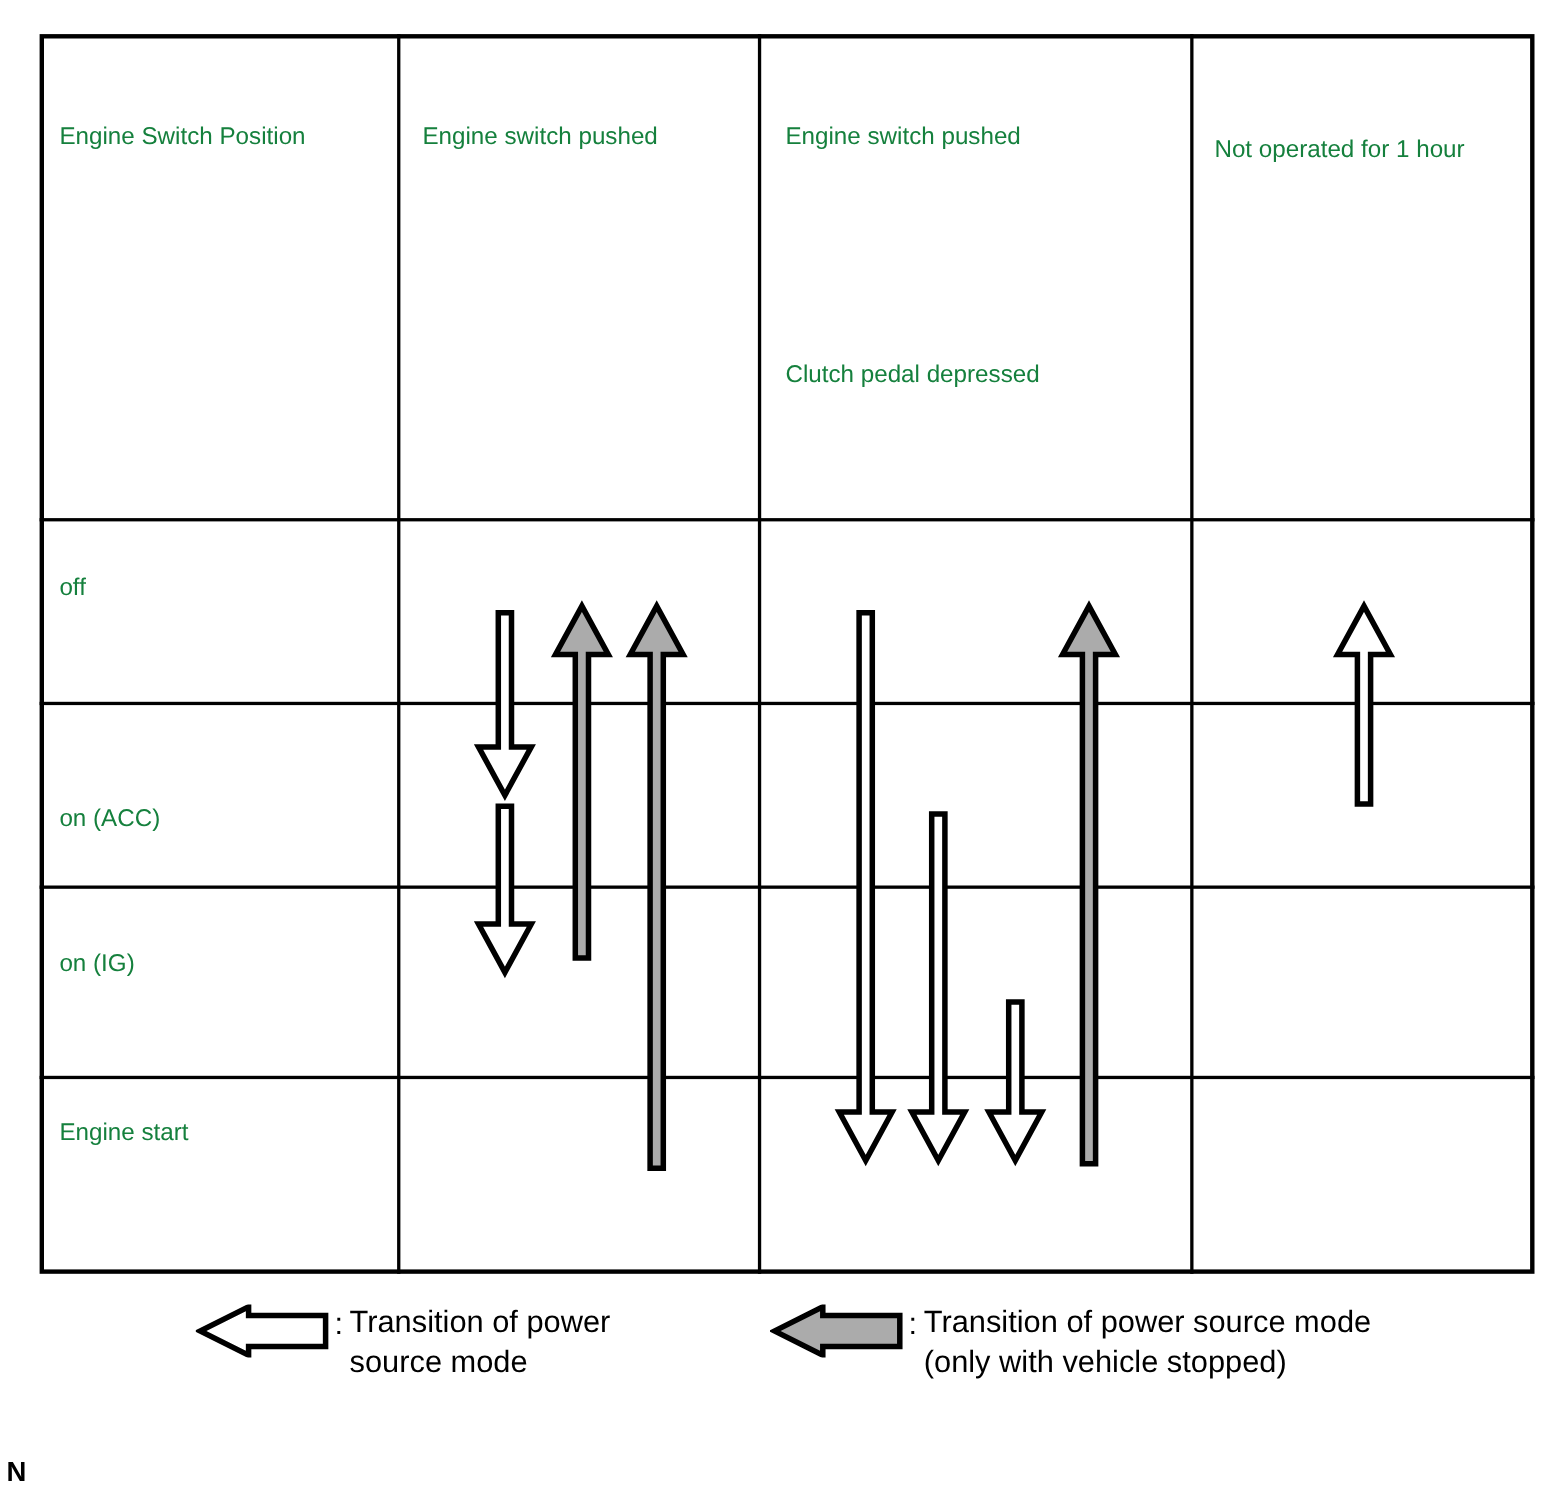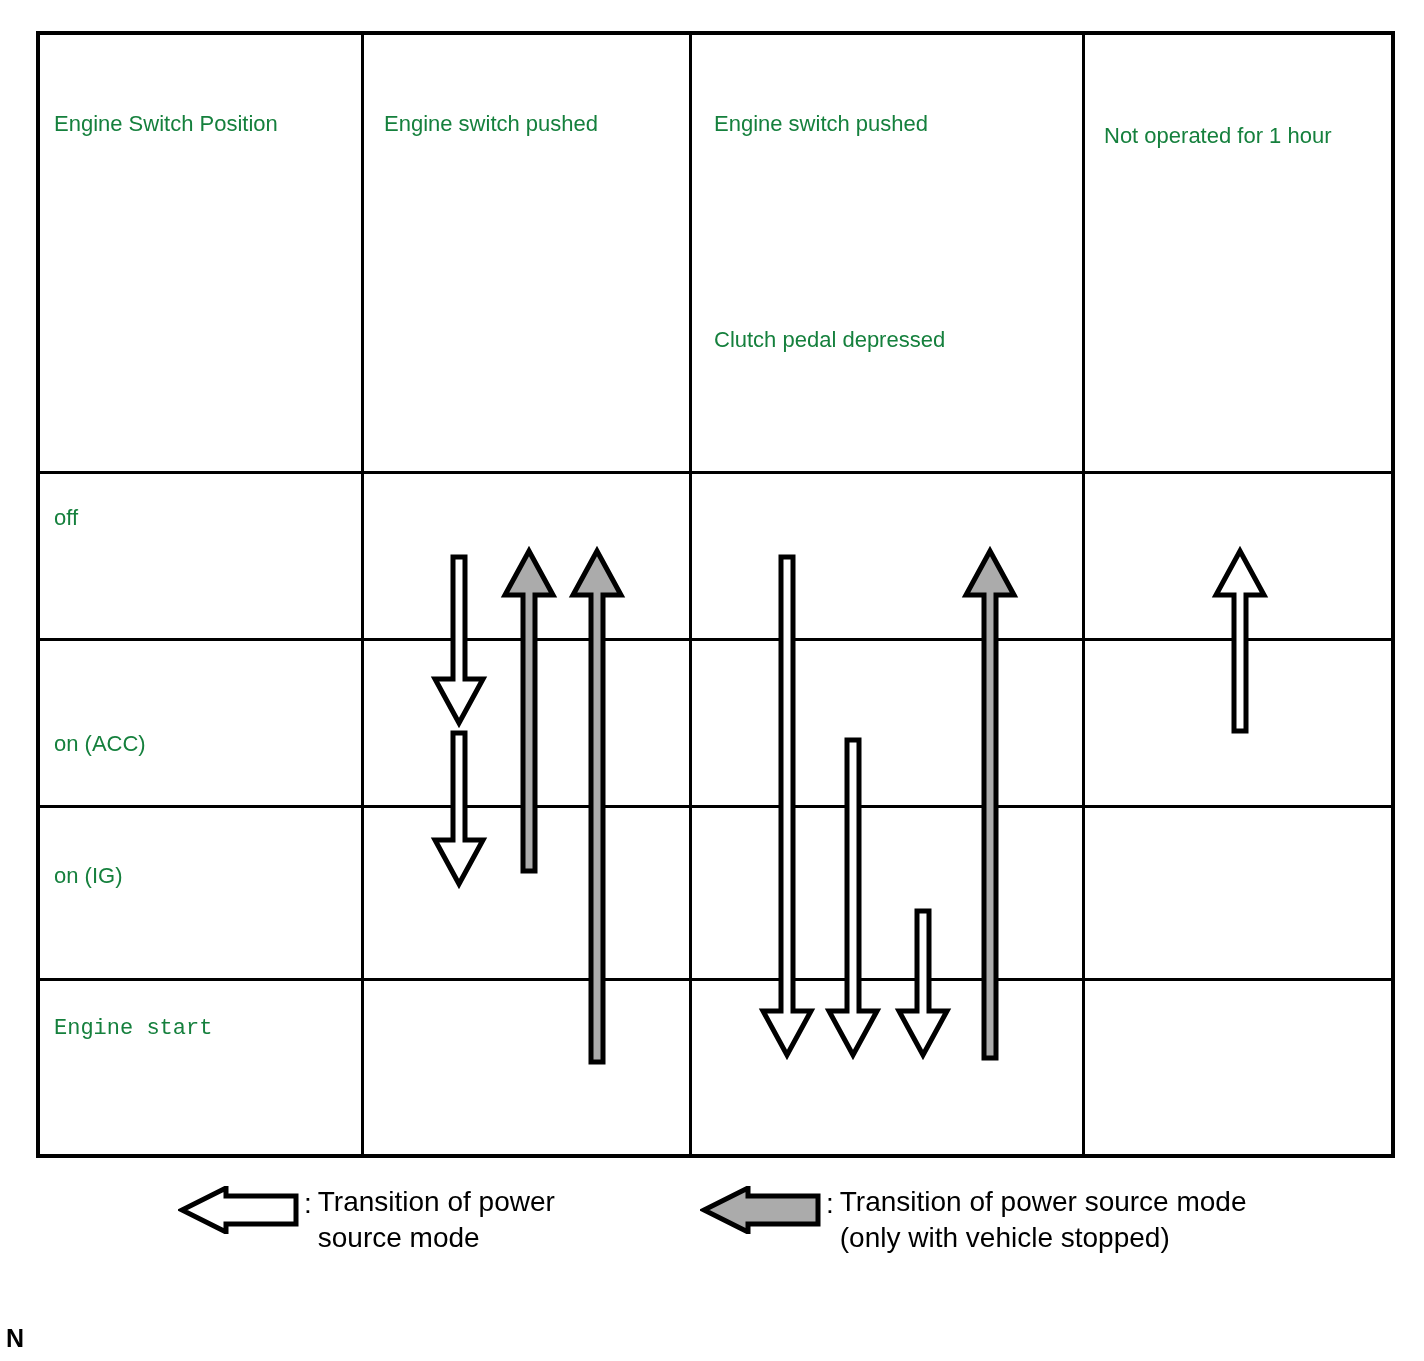--- a/index.html
+++ b/index.html
@@ -118,24 +118,24 @@
   <div class="hline" style="top:774px;"></div>
   <div class="hline" style="top:947px;"></div>
 
   <div class="cell-text" style="left:18px;  top:80px;">Engine Switch Position</div>
   <div class="cell-text" style="left:348px; top:80px;">Engine switch pushed</div>
   <div class="cell-text" style="left:678px; top:80px;">Engine switch pushed</div>
   <div class="cell-text" style="left:1068px;top:80px;margin-top:12px;">Not operated for 1 hour</div>
 
   <div class="cell-text" style="left:678px; top:296px;">Clutch pedal depressed</div>
 
-  <div class="cell-text" style="left:18px; top:474px;">off</div>
+  <div class="cell-text" style="left:18px; top:490px;">off</div>
   <div class="cell-text" style="left:18px; top:700px;">on (ACC)</div>
   <div class="cell-text" style="left:18px; top:832px;text-align:center;">on (IG)</div>
-  <div class="cell-text" style="left:18px; top:985px;font-family:Liberation Mono, monospace;">Engine start</div>
+  <div class="cell-text" style="left:18px; top:985px;">Engine start</div>
 </div>
 
 <div id="arrow-layer">
 <svg width="1424" height="1361" viewBox="0 0 1424 1361" xmlns="http://www.w3.org/2000/svg">
 
   <g>
     <path d="M 453 557 L 465 557 L 465 679 L 483 679 L 459 723 L 435 679 L 453 679 Z" fill="#ffffff" stroke="#000000" stroke-width="5" stroke-linejoin="miter"></path>
   </g>
 
   <g>

